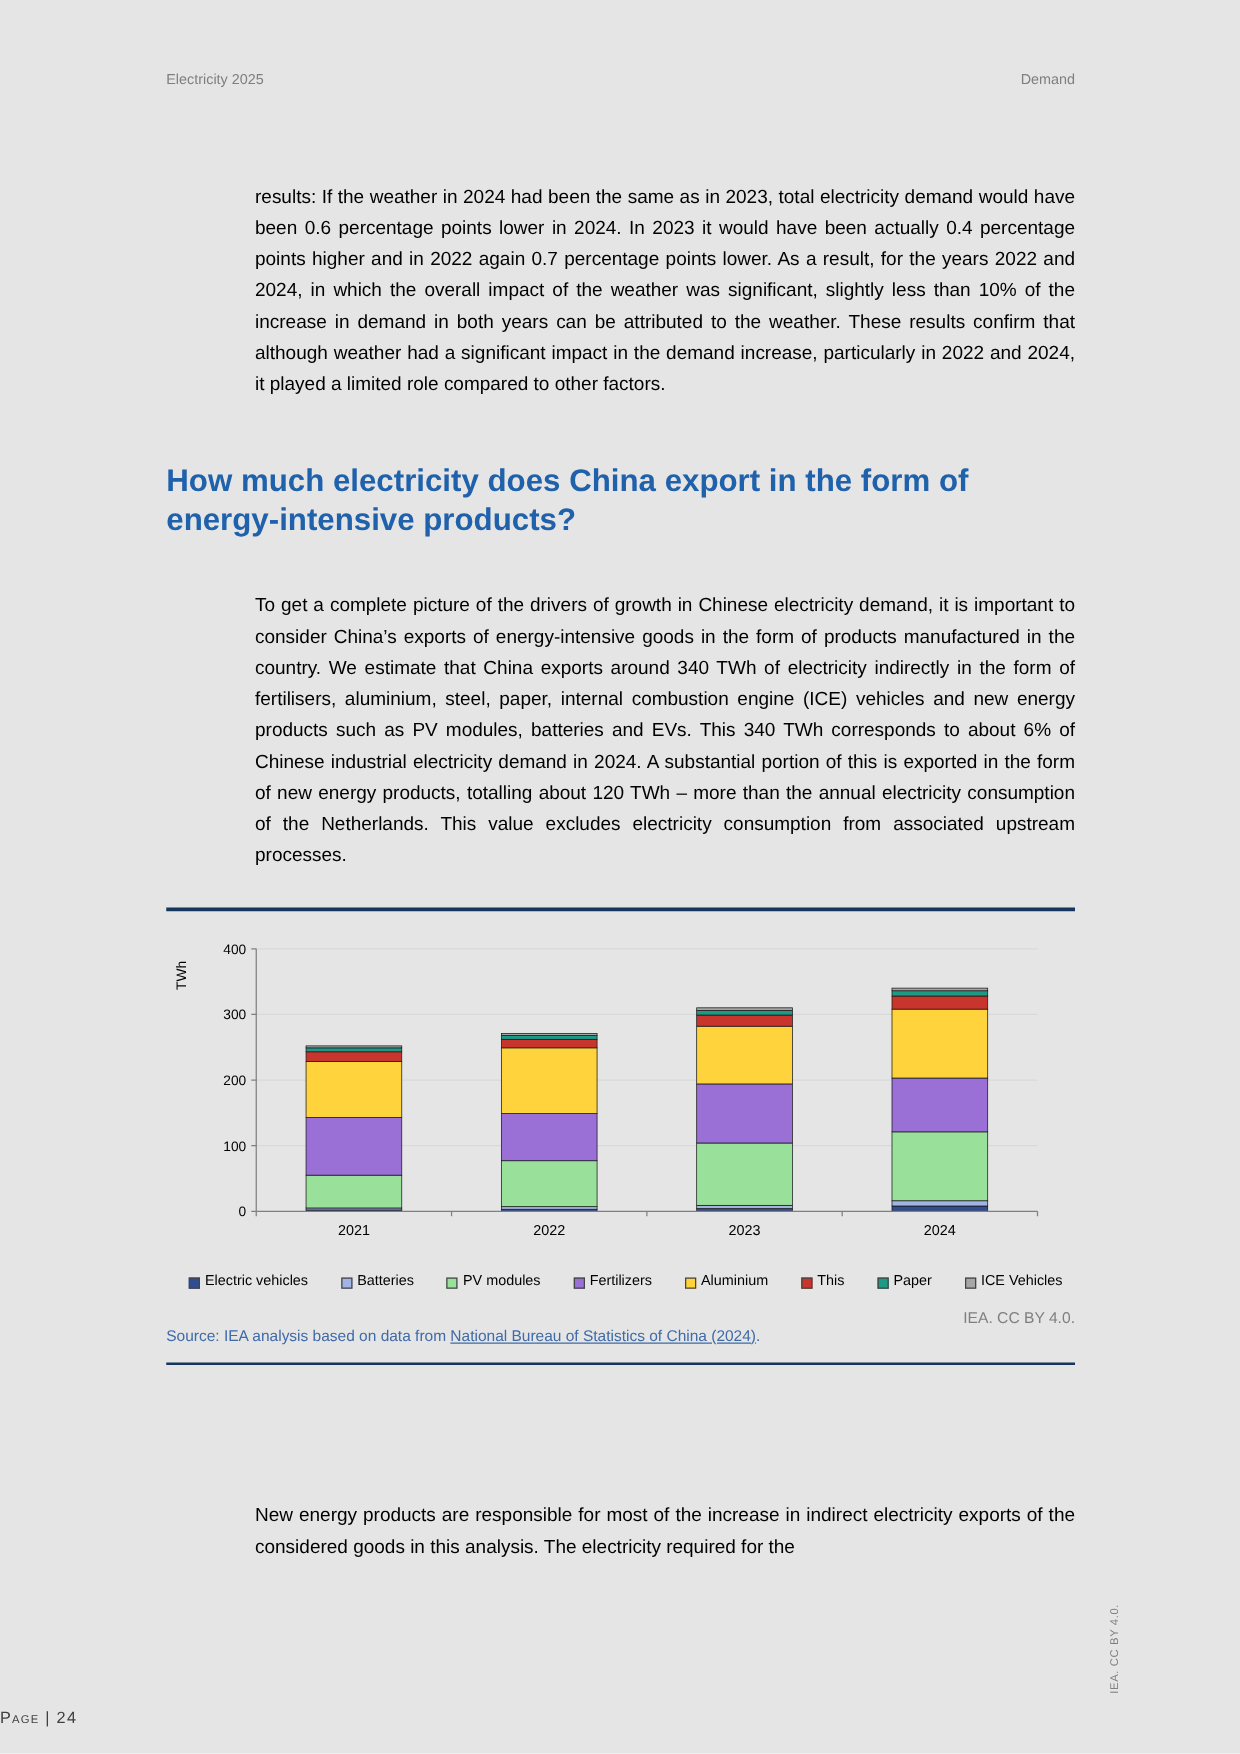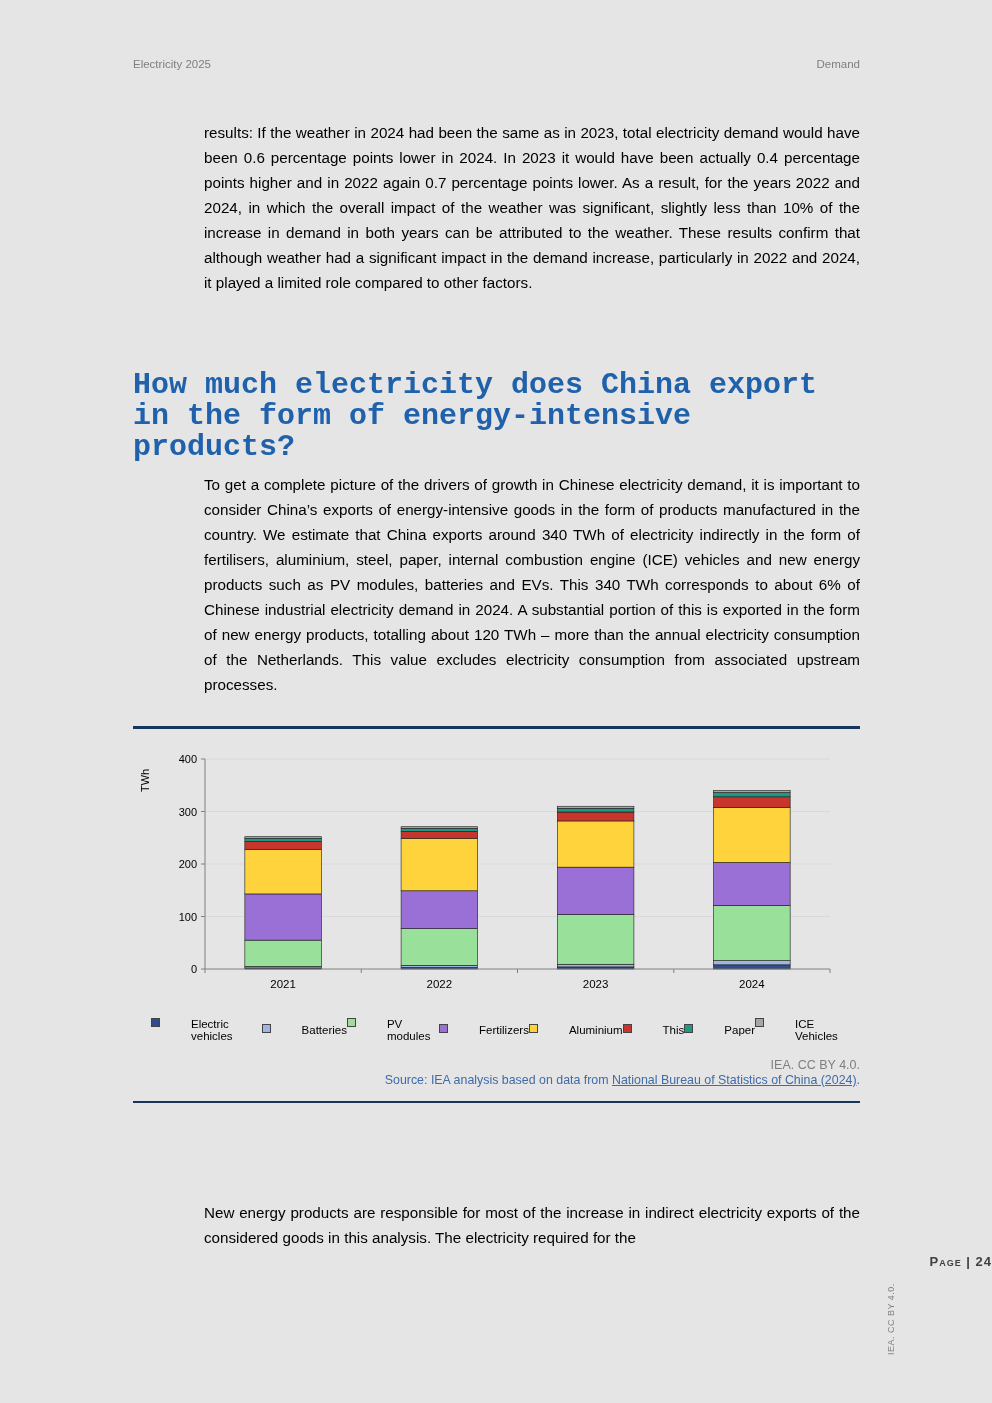--- a/index.html
+++ b/index.html
@@ -11,58 +11,58 @@
   }
   .running-header {
     position:absolute; left:133px; top:58px; width:727px;
     display:flex; justify-content:space-between;
     font-size:11.5px; color:#7f7f7f;
   }
   .body-text {
     position:absolute; left:204px; width:656px;
     font-size:15.2px; line-height:25px; text-align:justify; color:#000;
   }
-  .p1 { top:120px; }
+  .p1 { top:145px; }
   .p2 { top:472px; }
   .p3 { top:1200px; }
   .section-heading {
     position:absolute; left:133px; top:370px; width:727px;
-    font-size:30px; line-height:31px; font-weight:bold; color:#2061ac;font-family:Liberation Mono, monospace;
+    font-size:25px; line-height:31px; font-weight:bold; color:#2061ac;
   }
   .figure { position:absolute; left:133px; top:726px; width:727px; }
   .rule { width:100%; height:2.5px; background:#17365d; }
   .rule.bottom { height:2px; margin-top:12px; }
   .figure-title {
     margin-top:10px; font-size:14.2px; font-weight:bold; color:#1f5c99;
     white-space:nowrap;
   }
   .chart-wrap { margin-top:5px; }
   svg text { font-family:"Liberation Sans", sans-serif; }
   .legend {
     margin-top:20px; display:flex; justify-content:space-between;
     align-items:center; padding:0 10px 0 18px; font-size:11.5px; color:#000;
   }
-  .legend-item { display:inline-flex; align-items:flex-start;gap:27px; }
+  .legend-item { display:inline-flex; align-items:flex-end; }
   .legend-swatch {
     width:9px; height:9px; display:inline-block; margin-right:4px;
     border:1px solid #444; flex:none;
   }
   .attribution {
     margin-top:16px; text-align:right; color:#7f7f7f; font-size:12.5px;
   }
   .fig-note {
     margin-top:10px; font-size:12.4px; line-height:17.5px;
     color:#3f6ba8; text-align:justify;
   }
-  .fig-source { font-size:12.4px; line-height:17.5px; color:#3f6ba8;text-align:right; }
+  .fig-source { font-size:12.4px; line-height:17.5px; color:#3f6ba8; }
   .fig-source a { color:#3f6ba8; text-decoration:underline; }
   .page-footer {
-    position:absolute; left:0; top:1254px; width:100%;
-    text-align:right; font-variant:small-caps; letter-spacing:1px;
-    font-size:13px; color:#404040;font-weight:bold;
+    position:absolute; left:0; top:1366px; width:100%;
+    text-align:left; font-variant:small-caps; letter-spacing:1px;
+    font-size:13px; color:#404040;
   }
   .vertical-attr {
     position:absolute; right:96px; top:1245px; height:110px;
     writing-mode:vertical-rl; transform:rotate(180deg);
     font-size:9px; letter-spacing:0.5px; color:#808080;
   }
 </style>
 </head>
 <body>
 

